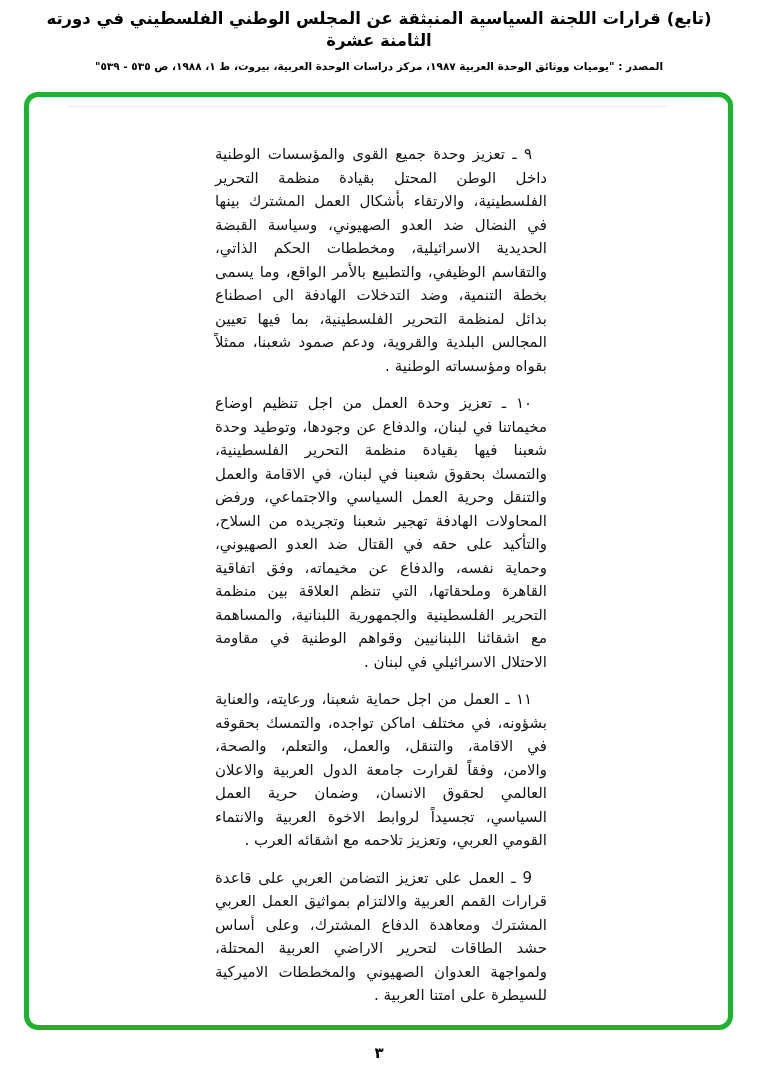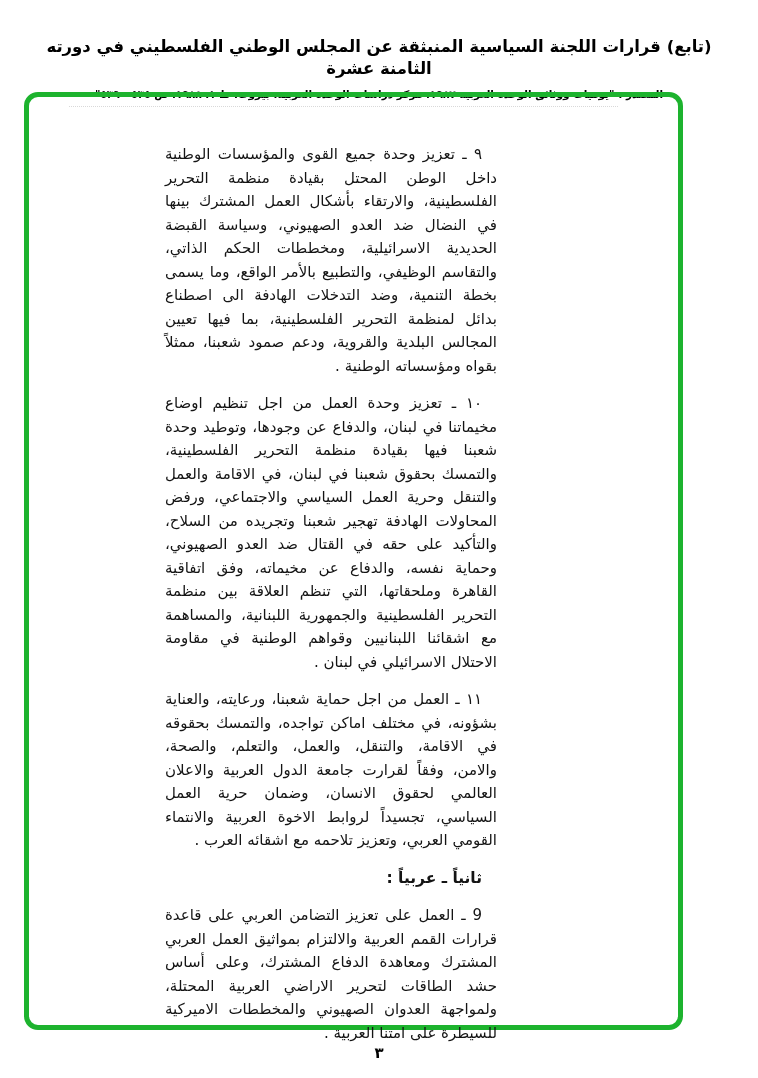--- a/index.html
+++ b/index.html
@@ -12,21 +12,21 @@
     width: 758px;
     height: 1078px;
     font-family: "DejaVu Sans", sans-serif;
     color: #111111;
     overflow: hidden;
   }
 
   
   .page-header {
     position: absolute;
-    top: 36px;
+    top: 8px;
     left: 0;
     right: 0;
     text-align: center;
     direction: rtl;
   }
   .doc-title {
     font-size: 16.5px;
     font-weight: bold;
     letter-spacing: 0;
     color: #000000;
@@ -39,21 +39,21 @@
     color: #000000;
     margin: 7px 36px 0 36px;
     line-height: 14px;
   }
 
   
   .green-frame {
     position: absolute;
     left: 24px;
     top: 92px;
-    width: 659px;
+    width: 709px;
     height: 938px;
     border: 5px solid #1db32e;
     border-radius: 14px;
     box-sizing: border-box;
   }
   
   .scan-artifact {
     position: absolute;
     top: 9px;
     left: 40px;
@@ -110,19 +110,18 @@
 <section class="green-frame">
   <div class="scan-artifact"></div>
 
   <div class="text-column">
     <p>٩ ـ تعزيز وحدة جميع القوى والمؤسسات الوطنية داخل الوطن المحتل بقيادة منظمة التحرير الفلسطينية، والارتقاء بأشكال العمل المشترك بينها في النضال ضد العدو الصهيوني، وسياسة القبضة الحديدية الاسرائيلية، ومخططات الحكم الذاتي، والتقاسم الوظيفي، والتطبيع بالأمر الواقع، وما يسمى بخطة التنمية، وضد التدخلات الهادفة الى اصطناع بدائل لمنظمة التحرير الفلسطينية، بما فيها تعيين المجالس البلدية والقروية، ودعم صمود شعبنا، ممثلاً بقواه ومؤسساته الوطنية .</p>
 
     <p>١٠ ـ تعزيز وحدة العمل من اجل تنظيم اوضاع مخيماتنا في لبنان، والدفاع عن وجودها، وتوطيد وحدة شعبنا فيها بقيادة منظمة التحرير الفلسطينية، والتمسك بحقوق شعبنا في لبنان، في الاقامة والعمل والتنقل وحرية العمل السياسي والاجتماعي، ورفض المحاولات الهادفة تهجير شعبنا وتجريده من السلاح، والتأكيد على حقه في القتال ضد العدو الصهيوني، وحماية نفسه، والدفاع عن مخيماته، وفق اتفاقية القاهرة وملحقاتها، التي تنظم العلاقة بين منظمة التحرير الفلسطينية والجمهورية اللبنانية، والمساهمة مع اشقائنا اللبنانيين وقواهم الوطنية في مقاومة الاحتلال الاسرائيلي في لبنان .</p>
 
     <p>١١ ـ العمل من اجل حماية شعبنا، ورعايته، والعناية بشؤونه، في مختلف اماكن تواجده، والتمسك بحقوقه في الاقامة، والتنقل، والعمل، والتعلم، والصحة، والامن، وفقاً لقرارت جامعة الدول العربية والاعلان العالمي لحقوق الانسان، وضمان حرية العمل السياسي، تجسيداً لروابط الاخوة العربية والانتماء القومي العربي، وتعزيز تلاحمه مع اشقائه العرب .</p>
 
-    <p class="section-heading">ثانياً ـ عربياً :</p>
 
     <p>9 ـ العمل على تعزيز التضامن العربي على قاعدة قرارات القمم العربية والالتزام بمواثيق العمل العربي المشترك ومعاهدة الدفاع المشترك، وعلى أساس حشد الطاقات لتحرير الاراضي العربية المحتلة، ولمواجهة العدوان الصهيوني والمخططات الاميركية للسيطرة على امتنا العربية .</p>
   </div>
 </section>
 
 <div class="page-number">٣</div>
 
 </body></html>

